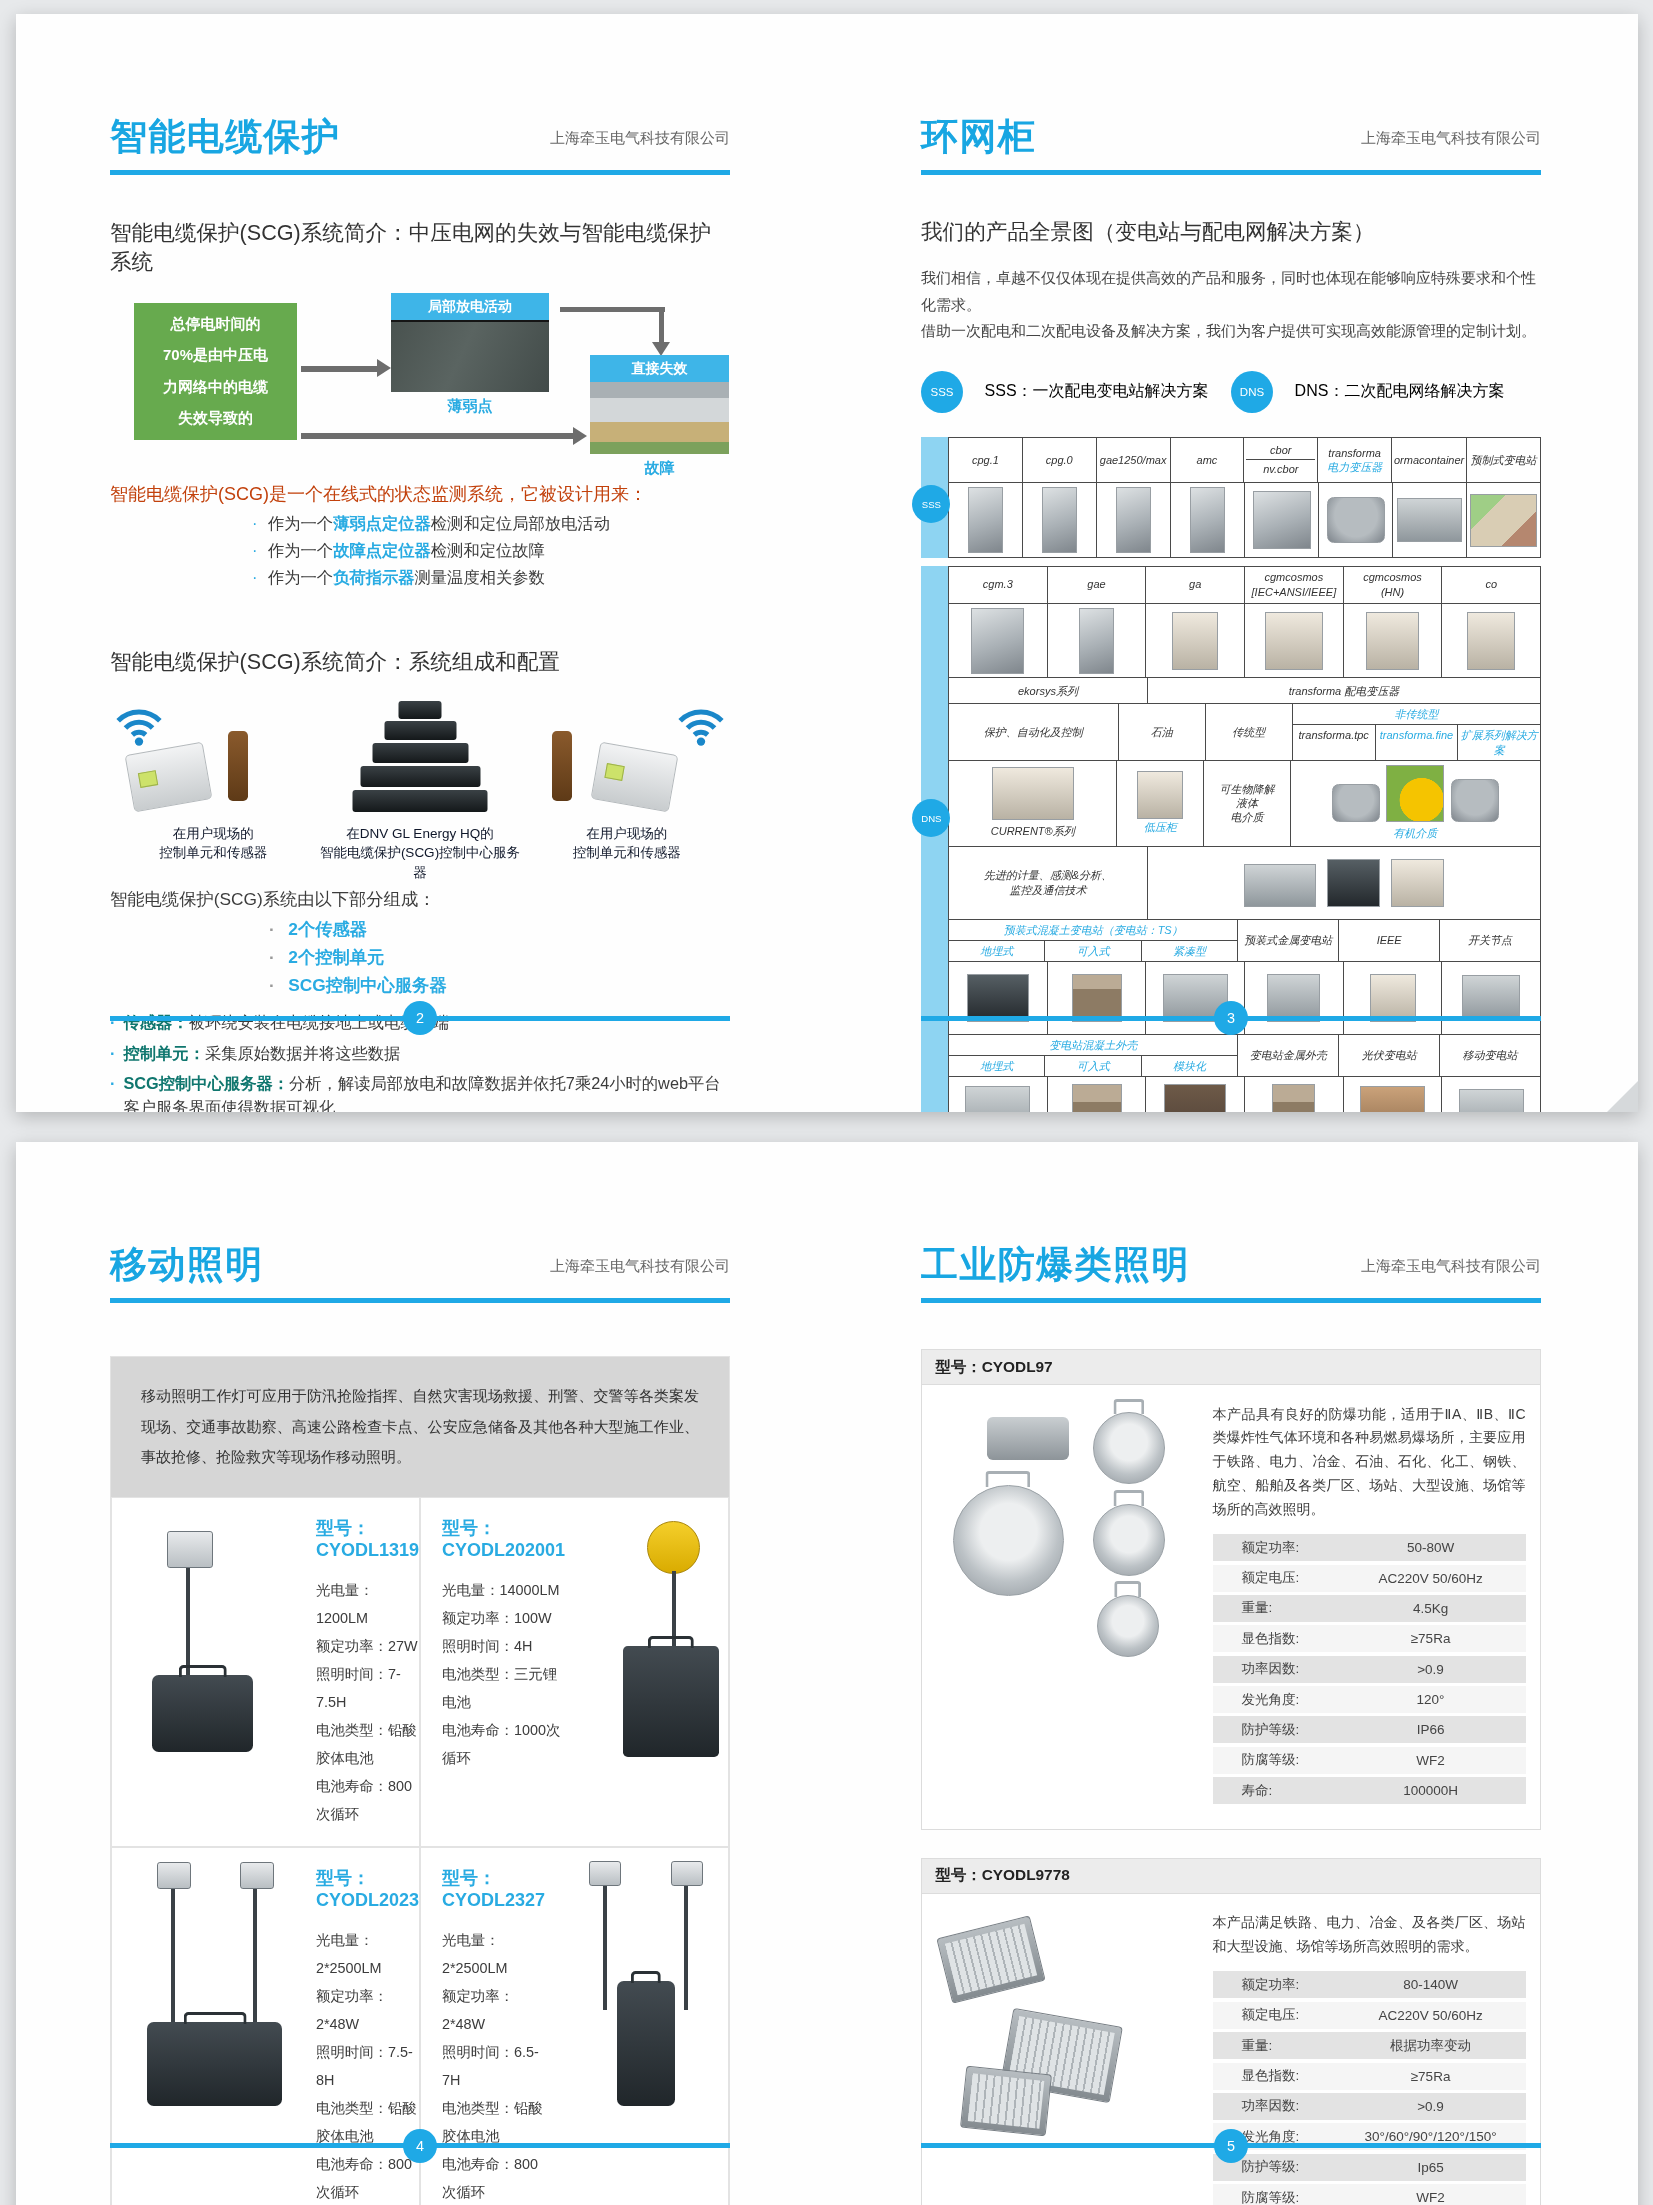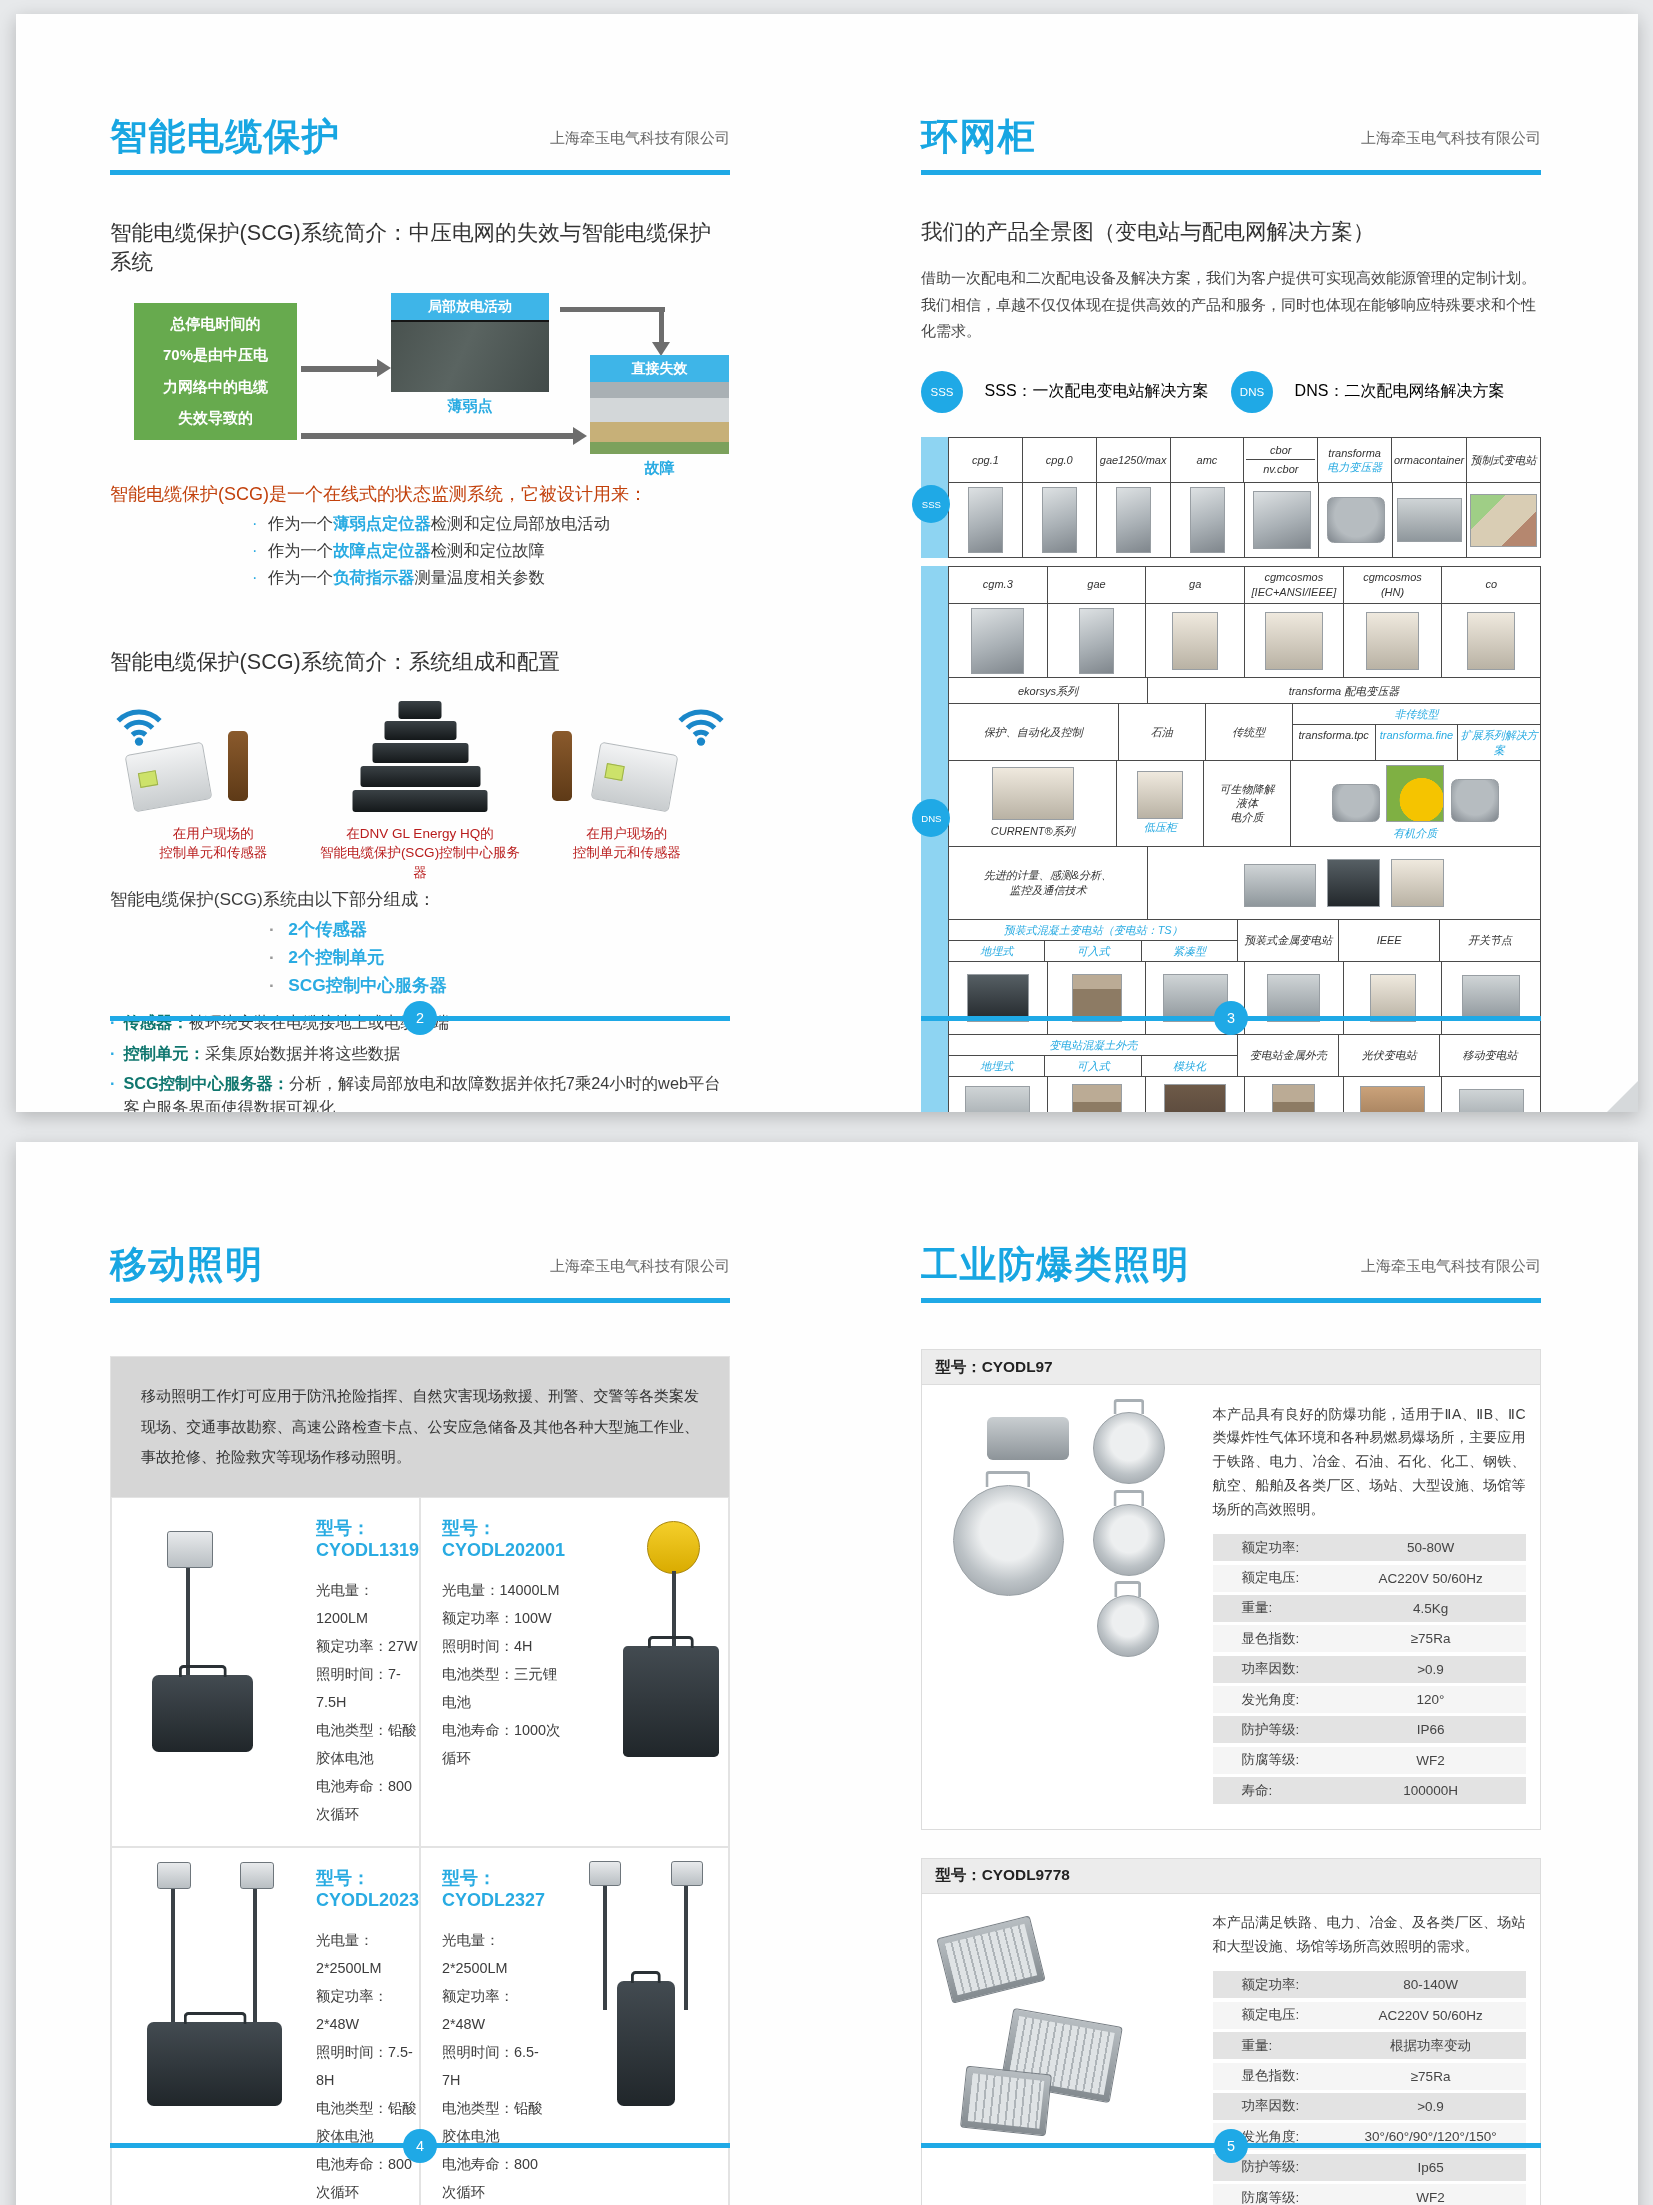--- a/index.html
+++ b/index.html
@@ -37,21 +37,21 @@
 
 .figrow{display:flex;margin-top:26.4px;}
 .fig{flex:1;position:relative;height:159px;}
 .fig .art{position:relative;height:113px;}
 .ctrl{position:absolute;width:79px;height:58px;background:linear-gradient(#f2f3f4,#c8ccce);border:1.4px solid #b4b9bc;border-radius:4.8px;transform:rotate(-10deg);}
 .ctrl::after{content:"";position:absolute;left:8.6px;top:19px;width:16.3px;height:12.5px;background:#cde26a;border:1px solid #9db14d;}
 .sensor{position:absolute;width:20px;height:70px;background:linear-gradient(#8a5a2c,#5e3a17);border-radius:4.8px;}
 .wifi{position:absolute;width:50px;height:50px;}
 .pyr{position:absolute;left:50%;bottom:0;transform:translateX(-50%);width:135px;}
 .pyr div{margin:0 auto 2.9px;background:linear-gradient(#3a4145,#14181a);border-radius:2.9px;}
-.fig-cap{text-align:center;font-size:13.5px;color:#b91c1c;white-space:pre-line;line-height:1.45;margin-top:8.6px;}
+.fig-cap{text-align:center;font-size:13.5px;color:#0f172a;white-space:pre-line;line-height:1.45;margin-top:8.6px;}
 .compose{margin-top:26.4px;}
 .compose-h{font-size:17.3px;color:#3c3c3c;}
 .comp-items{margin-top:5.8px;margin-left:159px;}
 .comp-items .li{font-size:17.3px;font-weight:bold;color:#29abe2;margin:3.8px 0;}
 .comp-items .li::before{content:"·";color:#999;margin-right:13.5px;}
 .defs{margin-top:13.5px;}
 .def-row{font-size:16.3px;color:#3c3c3c;margin:5.8px 0;line-height:1.5;position:relative;padding-left:13.5px;}
 .def-row::before{content:"·";color:#29abe2;position:absolute;left:0;font-weight:bold;}
 .def-row b{color:#0f766e;margin-top:16px;}
 
@@ -240,22 +240,22 @@
   <div class="page pg-r">
     <div class="inner">
       <div class="hdr">
         <h1>环网柜</h1>
         <span class="company">上海牵玉电气科技有限公司</span>
       </div>
       <div class="rule"></div>
 
       <div class="sec-title" style="margin-top:42px">我们的产品全景图（变电站与配电网解决方案）</div>
       <div class="p2-para">
+          <div class="li">我们相信，卓越不仅仅体现在提供高效的产品和服务，同时也体现在能够响应特殊要求和个性化需求。</div>
           <div class="li">借助一次配电和二次配电设备及解决方案，我们为客户提供可实现高效能源管理的定制计划。</div>
-          <div class="li">我们相信，卓越不仅仅体现在提供高效的产品和服务，同时也体现在能够响应特殊要求和个性化需求。</div>
         </div>
 
       <div class="legend">
         <div class="lg">
           <div class="badge">SSS</div>
           <span class="t">SSS：一次配电变电站解决方案</span>
         </div>
         <div class="lg">
           <div class="badge">DNS</div>
           <span class="t">DNS：二次配电网络解决方案</span>

